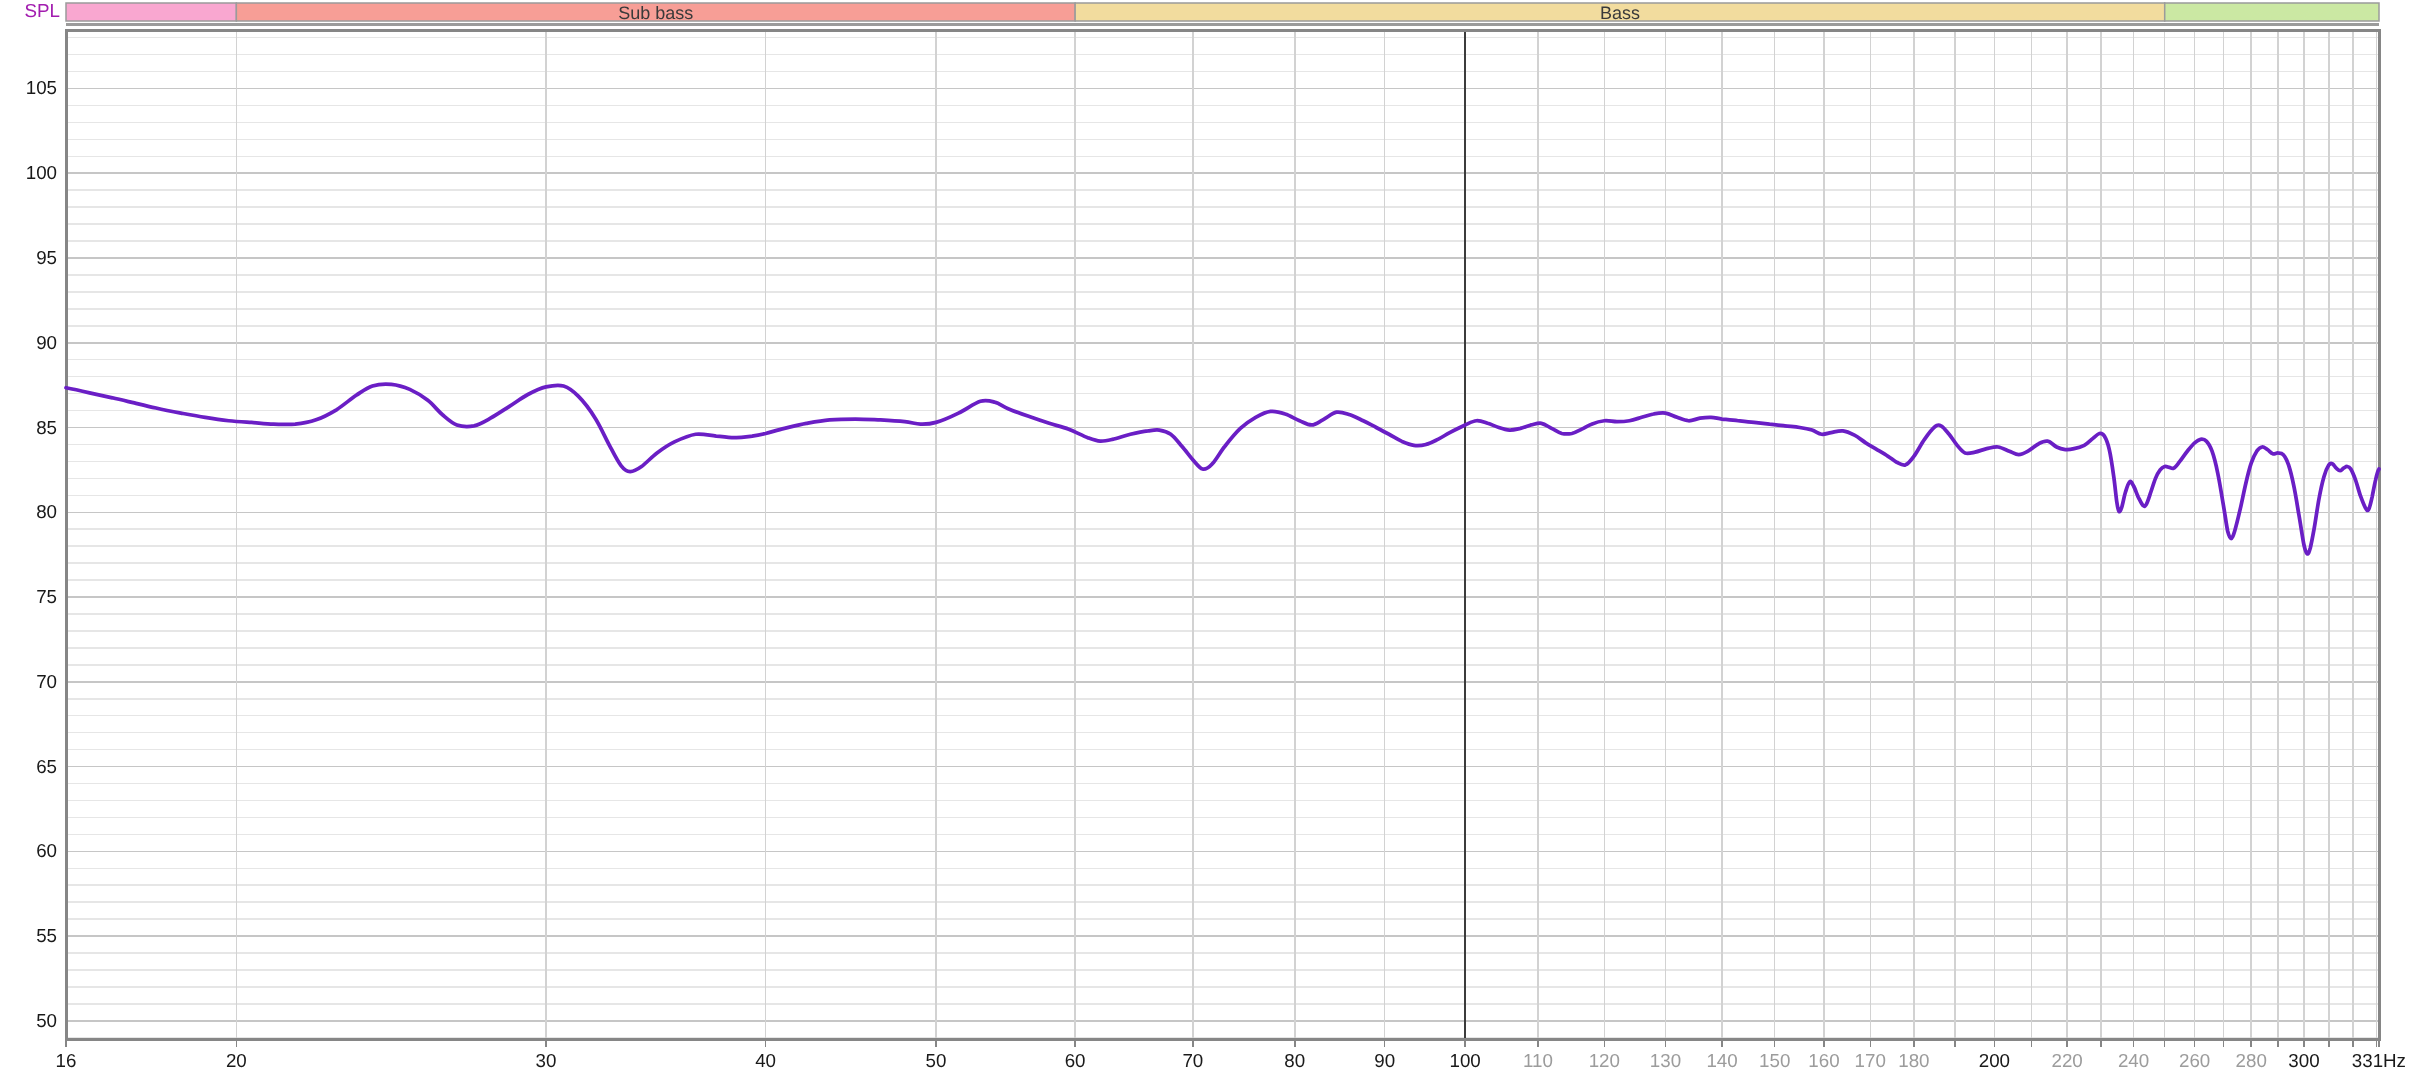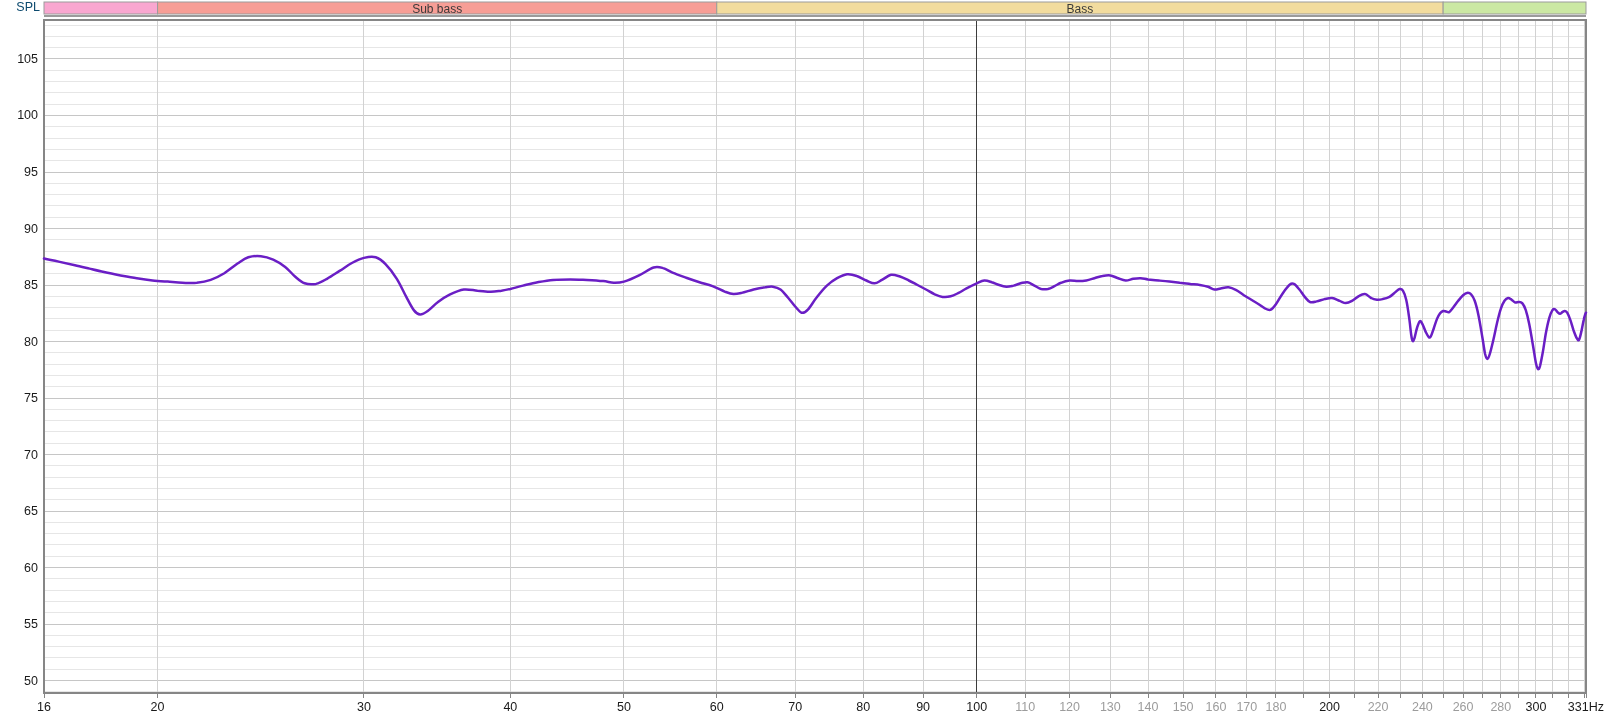--- a/index.html
+++ b/index.html
@@ -6,21 +6,21 @@
   #stage{
     position:relative;
     width:1606px;height:727px;
     background:#ffffff;
     font-family:"Liberation Sans", sans-serif;
     overflow:hidden;
   }
   #spl-label{
     position:absolute;left:0;top:1px;width:40px;
     text-align:right;padding-right:3px;
-    font-size:12.5px;color:#0c4a6e;line-height:13px;
+    font-size:12.5px;color:#a21caf;line-height:13px;
   }
   svg text{font-family:"Liberation Sans", sans-serif;}
 </style>
 </head>
 <body>
 
 <div id="stage">
   <div id="spl-label">SPL</div>
   <svg id="chart" width="1606" height="727" viewBox="0 0 1606 727">
       <rect x="44" y="20" width="1542" height="673" fill="#ffffff"></rect>

